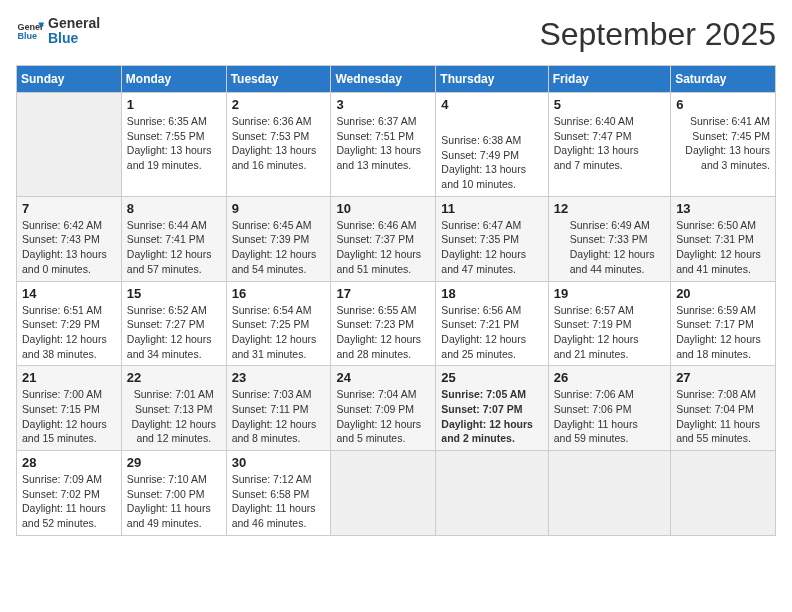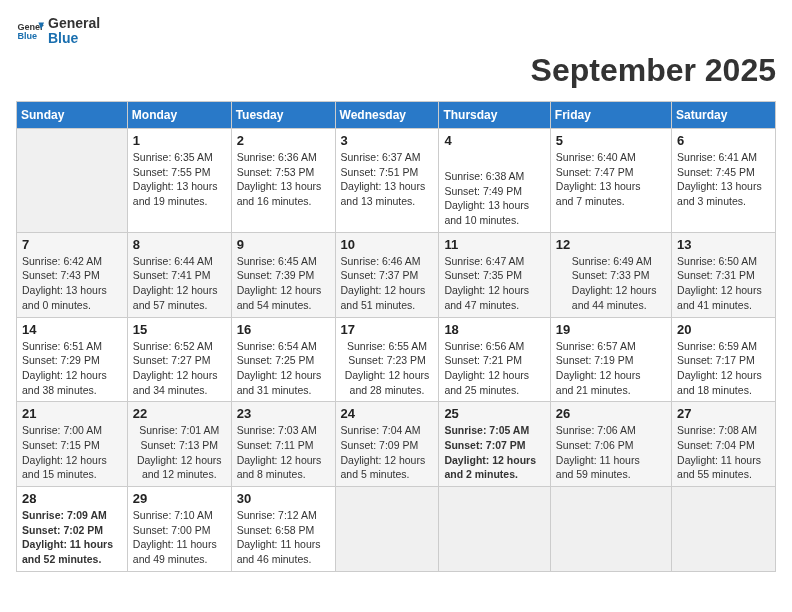--- a/index.html
+++ b/index.html
@@ -23,23 +23,22 @@
     }
     .logo-icon {
       width: 28px;
       height: 28px;
     }
     .title-area {
       text-align: right;
     }
     .month-title {
       font-size: 32px;
-      font-weight: bold;
+      font-weight: normal;
       color: #333;
-      margin-top: 36px;
     }
     .subtitle {
       font-size: 14px;
       color: #555;
     }
     table {
       width: 100%;
       border-collapse: collapse;
       font-size: 11px;
     }
@@ -149,21 +148,21 @@
         </td>
         <td>
           <span class="day-number">5</span>
           <div class="day-info" style="white-space: pre-line;">Sunrise: 6:40 AM
 Sunset: 7:47 PM
 Daylight: 13 hours
 and 7 minutes.</div>
         </td>
         <td>
           <span class="day-number">6</span>
-          <div class="day-info" style="white-space: pre-line;">Sunrise: 6:41 AM
+          <div class="day-info" style="white-space: pre-line; text-align: right;">Sunrise: 6:41 AM
 Sunset: 7:45 PM
 Daylight: 13 hours
 and 3 minutes.</div>
         </td>
       </tr>
       <tr>
         <td>
           <span class="day-number">7</span>
           <div class="day-info" style="white-space: pre-line;">Sunrise: 6:42 AM
 Sunset: 7:43 PM
@@ -230,21 +229,21 @@
         </td>
         <td>
           <span class="day-number">16</span>
           <div class="day-info" style="white-space: pre-line;">Sunrise: 6:54 AM
 Sunset: 7:25 PM
 Daylight: 12 hours
 and 31 minutes.</div>
         </td>
         <td>
           <span class="day-number">17</span>
-          <div class="day-info" style="white-space: pre-line; text-align: center;">Sunrise: 6:55 AM
+          <div class="day-info" style="white-space: pre-line;">Sunrise: 6:55 AM
 Sunset: 7:23 PM
 Daylight: 12 hours
 and 28 minutes.</div>
         </td>
         <td>
           <span class="day-number">18</span>
           <div class="day-info" style="white-space: pre-line;">Sunrise: 6:56 AM
 Sunset: 7:21 PM
 Daylight: 12 hours
 and 25 minutes.</div>
@@ -311,21 +310,21 @@
           <span class="day-number">27</span>
           <div class="day-info" style="white-space: pre-line;">Sunrise: 7:08 AM
 Sunset: 7:04 PM
 Daylight: 11 hours
 and 55 minutes.</div>
         </td>
       </tr>
       <tr>
         <td>
           <span class="day-number">28</span>
-          <div class="day-info" style="white-space: pre-line; font-weight: bold;">Sunrise: 7:09 AM
+          <div class="day-info" style="white-space: pre-line;">Sunrise: 7:09 AM
 Sunset: 7:02 PM
 Daylight: 11 hours
 and 52 minutes.</div>
         </td>
         <td>
           <span class="day-number">29</span>
           <div class="day-info" style="white-space: pre-line;">Sunrise: 7:10 AM
 Sunset: 7:00 PM
 Daylight: 11 hours
 and 49 minutes.</div>

